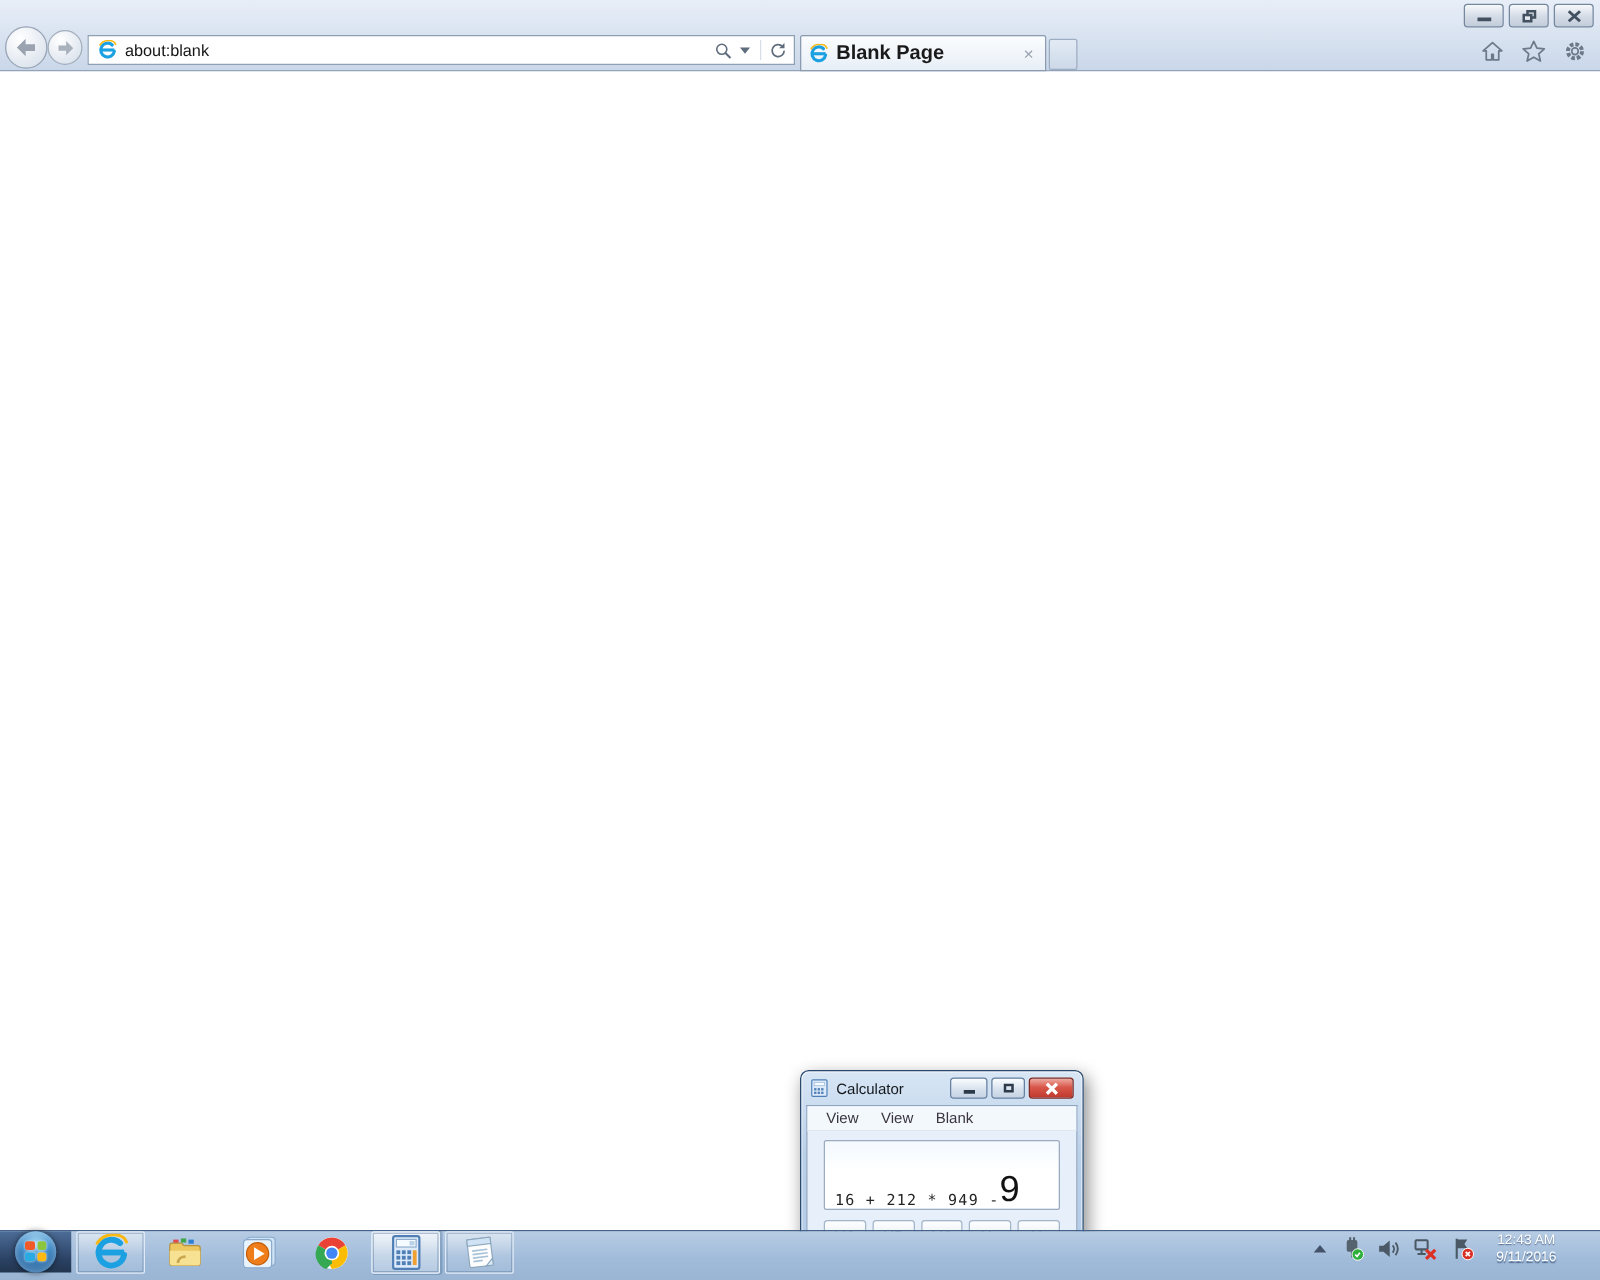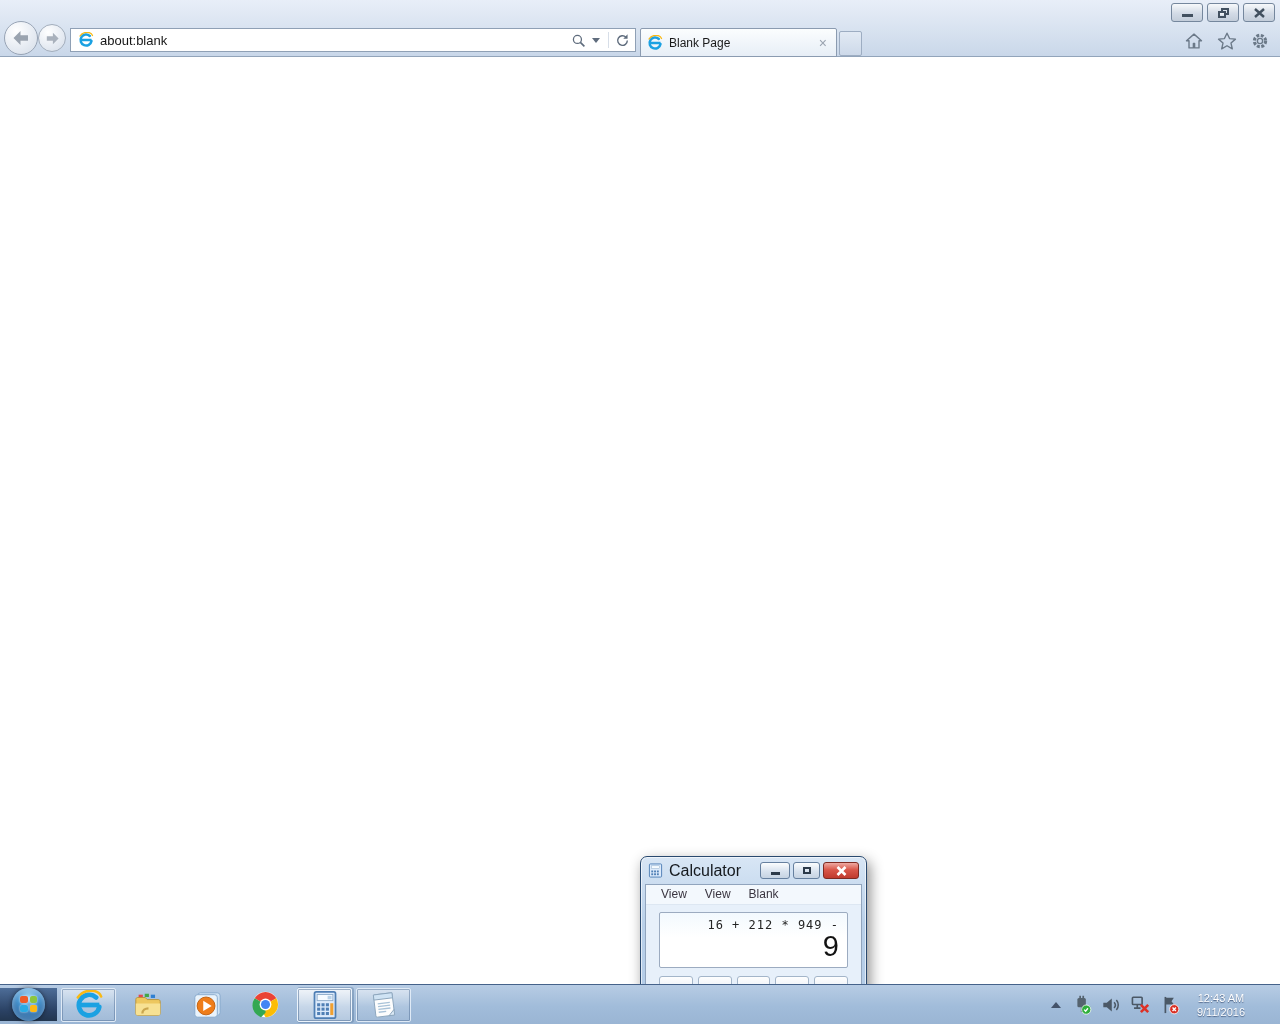--- a/index.html
+++ b/index.html
@@ -36,64 +36,64 @@
   .addr-icons{display:flex;align-items:center;gap:2px;padding-right:4px;}
   .caret-down{width:0;height:0;border-left:4px solid transparent;border-right:4px solid transparent;
               border-top:5px solid #5f6c7d;margin:0 3px;}
   .addr-divider{width:1px;height:16px;background:#d7dee8;margin:0 3px;}
   .icon-btn{display:flex;align-items:center;justify-content:center;padding:1px;cursor:default;}
 
   .tab{position:absolute;left:640px;top:28px;width:197px;height:29px;
        background:linear-gradient(#fbfdfe,#f0f5fa 55%,#e7eef6);
        border:1px solid #8b9bb0;border-radius:2px 2px 0 0;
        display:flex;align-items:center;padding:0 6px;}
-  .tab-title{flex:1;font-size:12px;color:#1a1a1a;margin-left:6px;white-space:nowrap;overflow:hidden;}
+  .tab-title{flex:1;font-size:16px;color:#1a1a1a;margin-left:6px;white-space:nowrap;overflow:hidden;font-weight:bold;}
   .tab-close{font-size:14px;line-height:14px;color:#9aa3b0;padding:0 3px;cursor:default;}
   .new-tab-stub{position:absolute;left:839px;top:31px;width:23px;height:25px;
        background:linear-gradient(#e2eaf4,#cdd9e9);border:1px solid #9dadc2;border-radius:2px;}
 
   .toolbar-icons{position:absolute;right:9px;top:30px;display:flex;gap:11px;align-items:center;}
 
   .ie-content{position:absolute;top:58px;left:0;right:0;bottom:0;background:#ffffff;}
 
   
   .calc-window{position:absolute;left:640px;top:856px;width:227px;height:170px;z-index:5;
                border:1px solid #29496f;border-radius:7px 7px 0 0;
                background:linear-gradient(#d8e6f5,#b9d0e9 40%,#b2cbe7);
                box-shadow:inset 0 0 0 1px rgba(255,255,255,.6), 3px 5px 14px rgba(0,0,0,.45);}
   .calc-titlebar{height:27px;display:flex;align-items:center;padding:0 7px;gap:6px;}
-  .calc-title{font-size:16px;color:#14181d;flex:1;}
+  .calc-title{font-size:12px;color:#14181d;flex:1;}
   .calc-controls{display:flex;gap:3px;align-items:center;}
   .calc-cbtn{height:17px;border-radius:3px;display:flex;align-items:center;justify-content:center;cursor:default;}
   .calc-min,.calc-max{border:1px solid #66809f;background:linear-gradient(#fbfdfe,#d8e2ee 55%,#c6d3e2);color:#2c3a49;}
   .calc-min{width:30px;} .calc-max{width:27px;}
   .calc-min .bar{width:9px;height:3px;background:#2c3a49;margin-top:5px;}
   .calc-max .sq{width:8px;height:7px;border:2px solid #2c3a49;}
   .calc-close{width:36px;border:1px solid #7e2a22;
               background:linear-gradient(#eeaaa2,#d9574a 45%,#c03a2e);}
   .calc-close svg{display:block;}
   .calc-client{margin:0 4px;background:#e7f0fa;border:1px solid #90a4bd;border-bottom:none;height:138px;}
   .calc-menubar{height:20px;background:#f3f8fd;border-bottom:1px solid #dde7f2;
                 display:flex;align-items:center;padding-left:6px;}
   .menu-item{font-size:12px;color:#3a3540;padding:2px 9px 3px;cursor:default;}
   .calc-body{padding:7px 13px 0;}
   .calc-display{height:56px;background:linear-gradient(#f3f9fe,#ffffff 45%);
                 border:1px solid #9cabc0;border-radius:2px;padding:5px 8px 0;
-                display:flex;flex-direction:column;align-items:flex-end;}
+                display:flex;flex-direction:row;align-items:flex-end;}
   .calc-expression{font-family:"DejaVu Sans Mono","Liberation Mono",monospace;font-size:12px;color:#242424;letter-spacing:1px;}
   .calc-result{font-size:29px;color:#121212;line-height:29px;margin-top:0;}
   .calc-memrow{display:flex;gap:5px;margin-top:8px;}
   .mem-btn{flex:1;height:27px;font-family:"Liberation Sans",sans-serif;font-size:11px;color:#1c2c3c;
            background:linear-gradient(#fefefe,#eaf0f7 50%,#dde6f0);
            border:1px solid #a3b5c9;border-radius:3px;padding:0;cursor:default;}
 
   
   .taskbar{position:absolute;left:0;top:984px;width:1280px;height:40px;z-index:10;
            background:linear-gradient(#b7cce4,#a1bcda 55%,#9ab5d4);
-           border-top:1px solid #45628a;display:flex;align-items:center;}
+           border-top:1px solid #45628a;display:flex;align-items:flex-start;}
   .start-cell{width:57px;background:linear-gradient(#4d6d98,#2a4163 70%,#22364f);
               display:flex;align-items:center;justify-content:center;cursor:default;}
   .start-orb{position:relative;width:33px;height:33px;border-radius:50%;
              background:radial-gradient(circle at 50% 30%,#aadcf8 0%,#3f8ecb 40%,#16467c 72%,#0c2a4e 100%);
              box-shadow:inset 0 -5px 8px rgba(140,205,255,.55), inset 0 3px 5px rgba(255,255,255,.4), 0 0 5px rgba(0,0,0,.55);}
   .flag{position:absolute;left:8px;top:8px;width:17px;height:16px;display:grid;
         grid-template-columns:1fr 1fr;grid-template-rows:1fr 1fr;gap:2px;}
   .pane{border-radius:2px;box-shadow:0 0 2px rgba(255,255,255,.8);}
   .p1{background:#ef5a28;} .p2{background:#8cc63e;} .p3{background:#29aae3;} .p4{background:#fdb813;}
 

